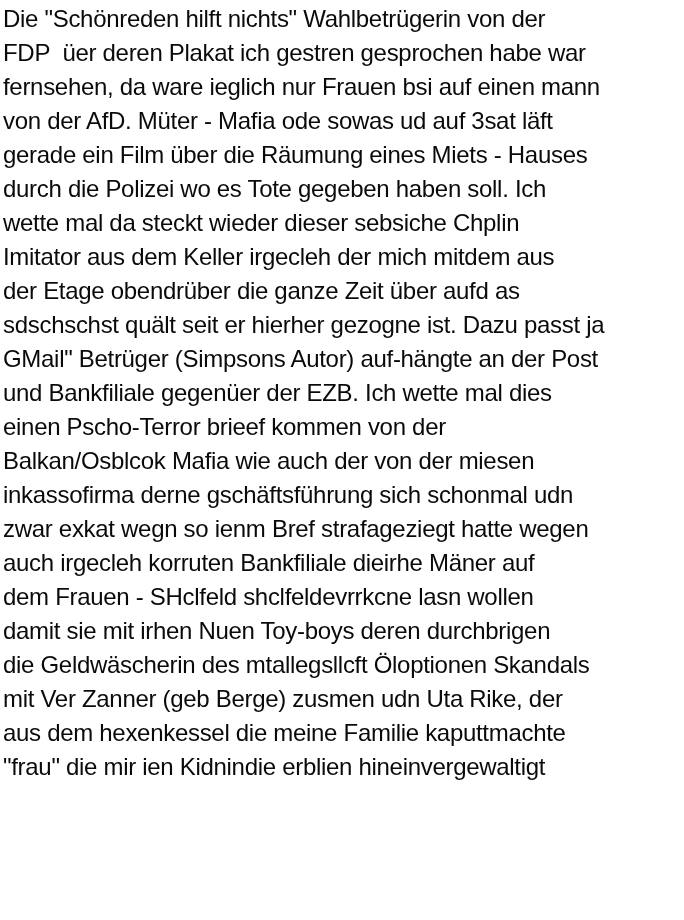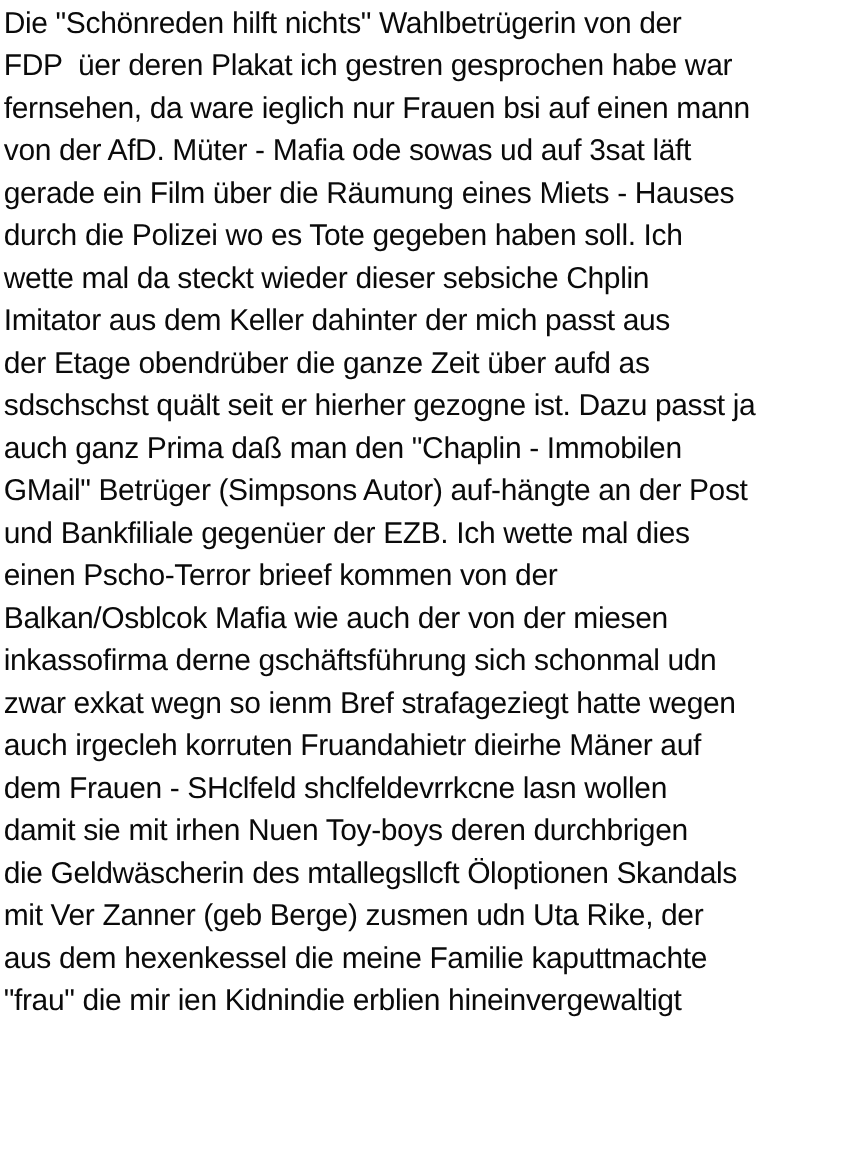--- a/index.html
+++ b/index.html
@@ -32,31 +32,30 @@
 
 <div class="page">
   <div class="text-block">
       <div class="line">Die "Schönreden hilft nichts" Wahlbetrügerin von der</div>
       <div class="line">FDP  üer deren Plakat ich gestren gesprochen habe war</div>
       <div class="line">fernsehen, da ware ieglich nur Frauen bsi auf einen mann</div>
       <div class="line">von der AfD. Müter - Mafia ode sowas ud auf 3sat läft</div>
       <div class="line">gerade ein Film über die Räumung eines Miets - Hauses</div>
       <div class="line">durch die Polizei wo es Tote gegeben haben soll. Ich</div>
       <div class="line">wette mal da steckt wieder dieser sebsiche Chplin</div>
-      <div class="line">Imitator aus dem Keller dahinter der mich passt aus</div>
+      <div class="line">Imitator aus dem Keller irgecleh der mich mitdem aus</div>
       <div class="line">der Etage obendrüber die ganze Zeit über aufd as</div>
       <div class="line">sdschschst quält seit er hierher gezogne ist. Dazu passt ja</div>
-      <div class="line">auch ganz Prima daß man den "Chaplin - Immobilen</div>
       <div class="line">GMail" Betrüger (Simpsons Autor) auf-hängte an der Post</div>
       <div class="line">und Bankfiliale gegenüer der EZB. Ich wette mal dies</div>
       <div class="line">einen Pscho-Terror brieef kommen von der</div>
       <div class="line">Balkan/Osblcok Mafia wie auch der von der miesen</div>
       <div class="line">inkassofirma derne gschäftsführung sich schonmal udn</div>
       <div class="line">zwar exkat wegn so ienm Bref strafageziegt hatte wegen</div>
-      <div class="line">auch irgecleh korruten Fruandahietr dieirhe Mäner auf</div>
+      <div class="line">auch irgecleh korruten Bankfiliale dieirhe Mäner auf</div>
       <div class="line">dem Frauen - SHclfeld shclfeldevrrkcne lasn wollen</div>
       <div class="line">damit sie mit irhen Nuen Toy-boys deren durchbrigen</div>
       <div class="line">die Geldwäscherin des mtallegsllcft Öloptionen Skandals</div>
       <div class="line">mit Ver Zanner (geb Berge) zusmen udn Uta Rike, der</div>
       <div class="line">aus dem hexenkessel die meine Familie kaputtmachte</div>
       <div class="line">"frau" die mir ien Kidnindie erblien hineinvergewaltigt</div>
     </div>
 </div>
 
 </body></html>

